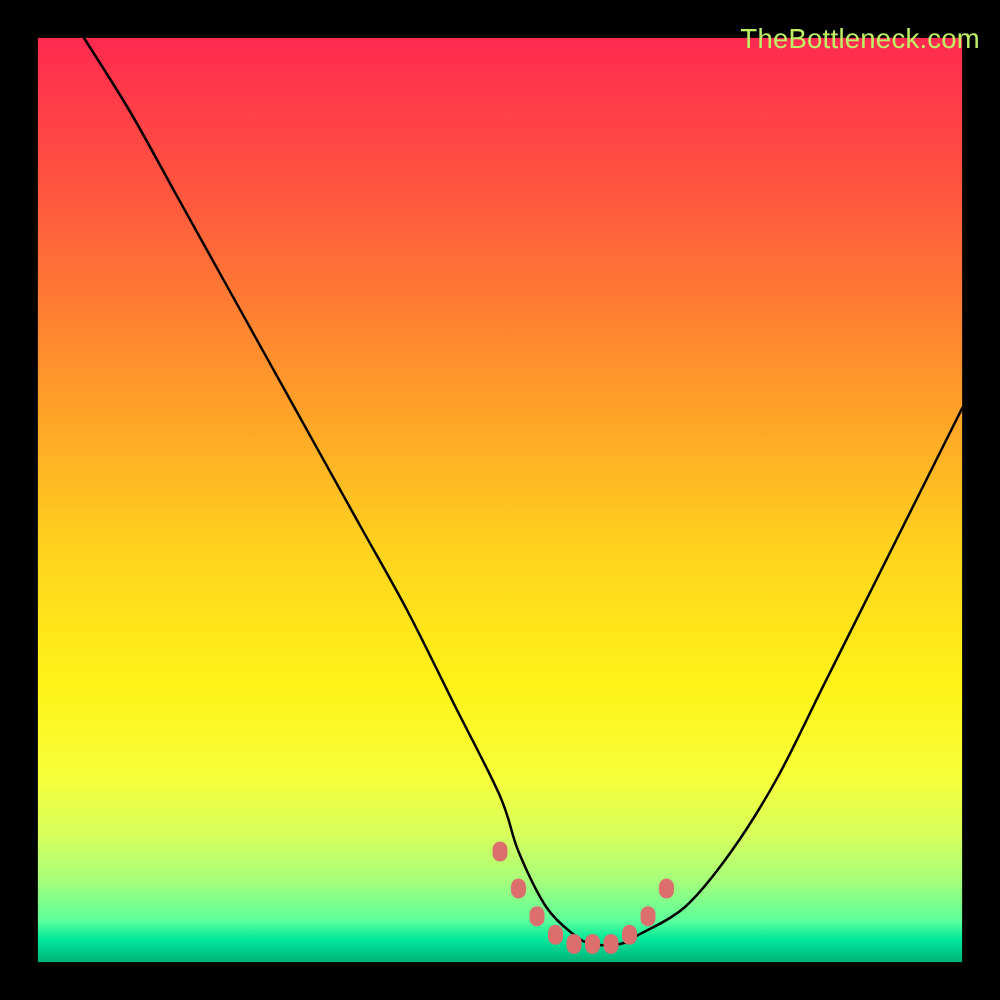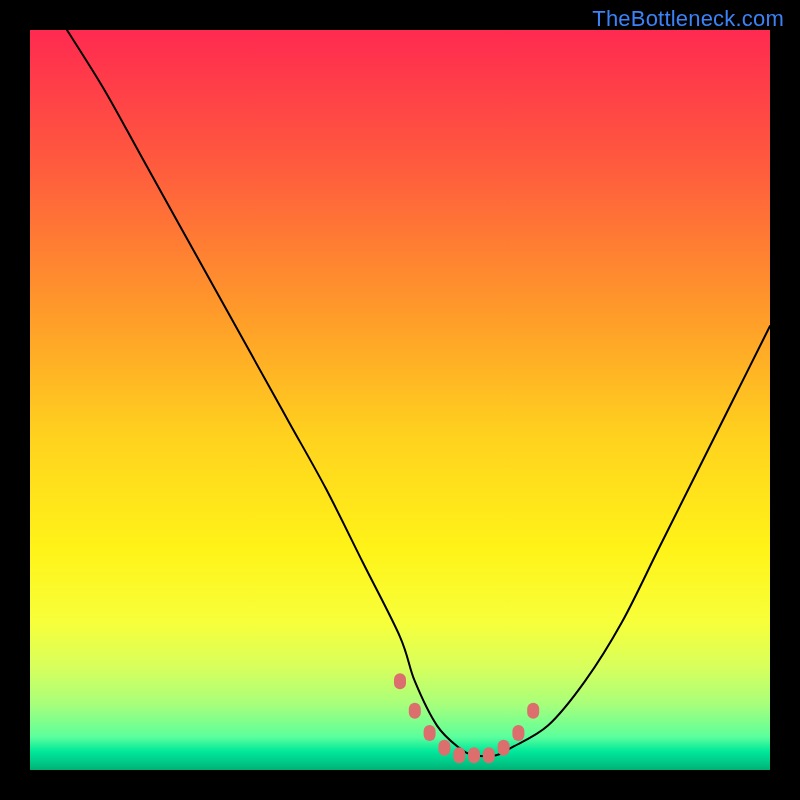--- a/index.html
+++ b/index.html
@@ -25,26 +25,26 @@
     width: 740px;
     height: 740px;
     overflow: hidden;
   }
   .gradient-bg {
     position: absolute;
     inset: 0;
   }
   .watermark {
     position: absolute;
-    top: 6px;
+    top: 18px;
     right: 16px;
     font-family: Arial, Helvetica, sans-serif;
     font-size: 22px;
     font-weight: 500;
-    color: #3b82f6;
+    color: #bef264;
     letter-spacing: 0.2px;
   }
   svg.curve {
     position: absolute;
     inset: 0;
     width: 740px;
     height: 740px;
     overflow: visible;
   }
 </style>

